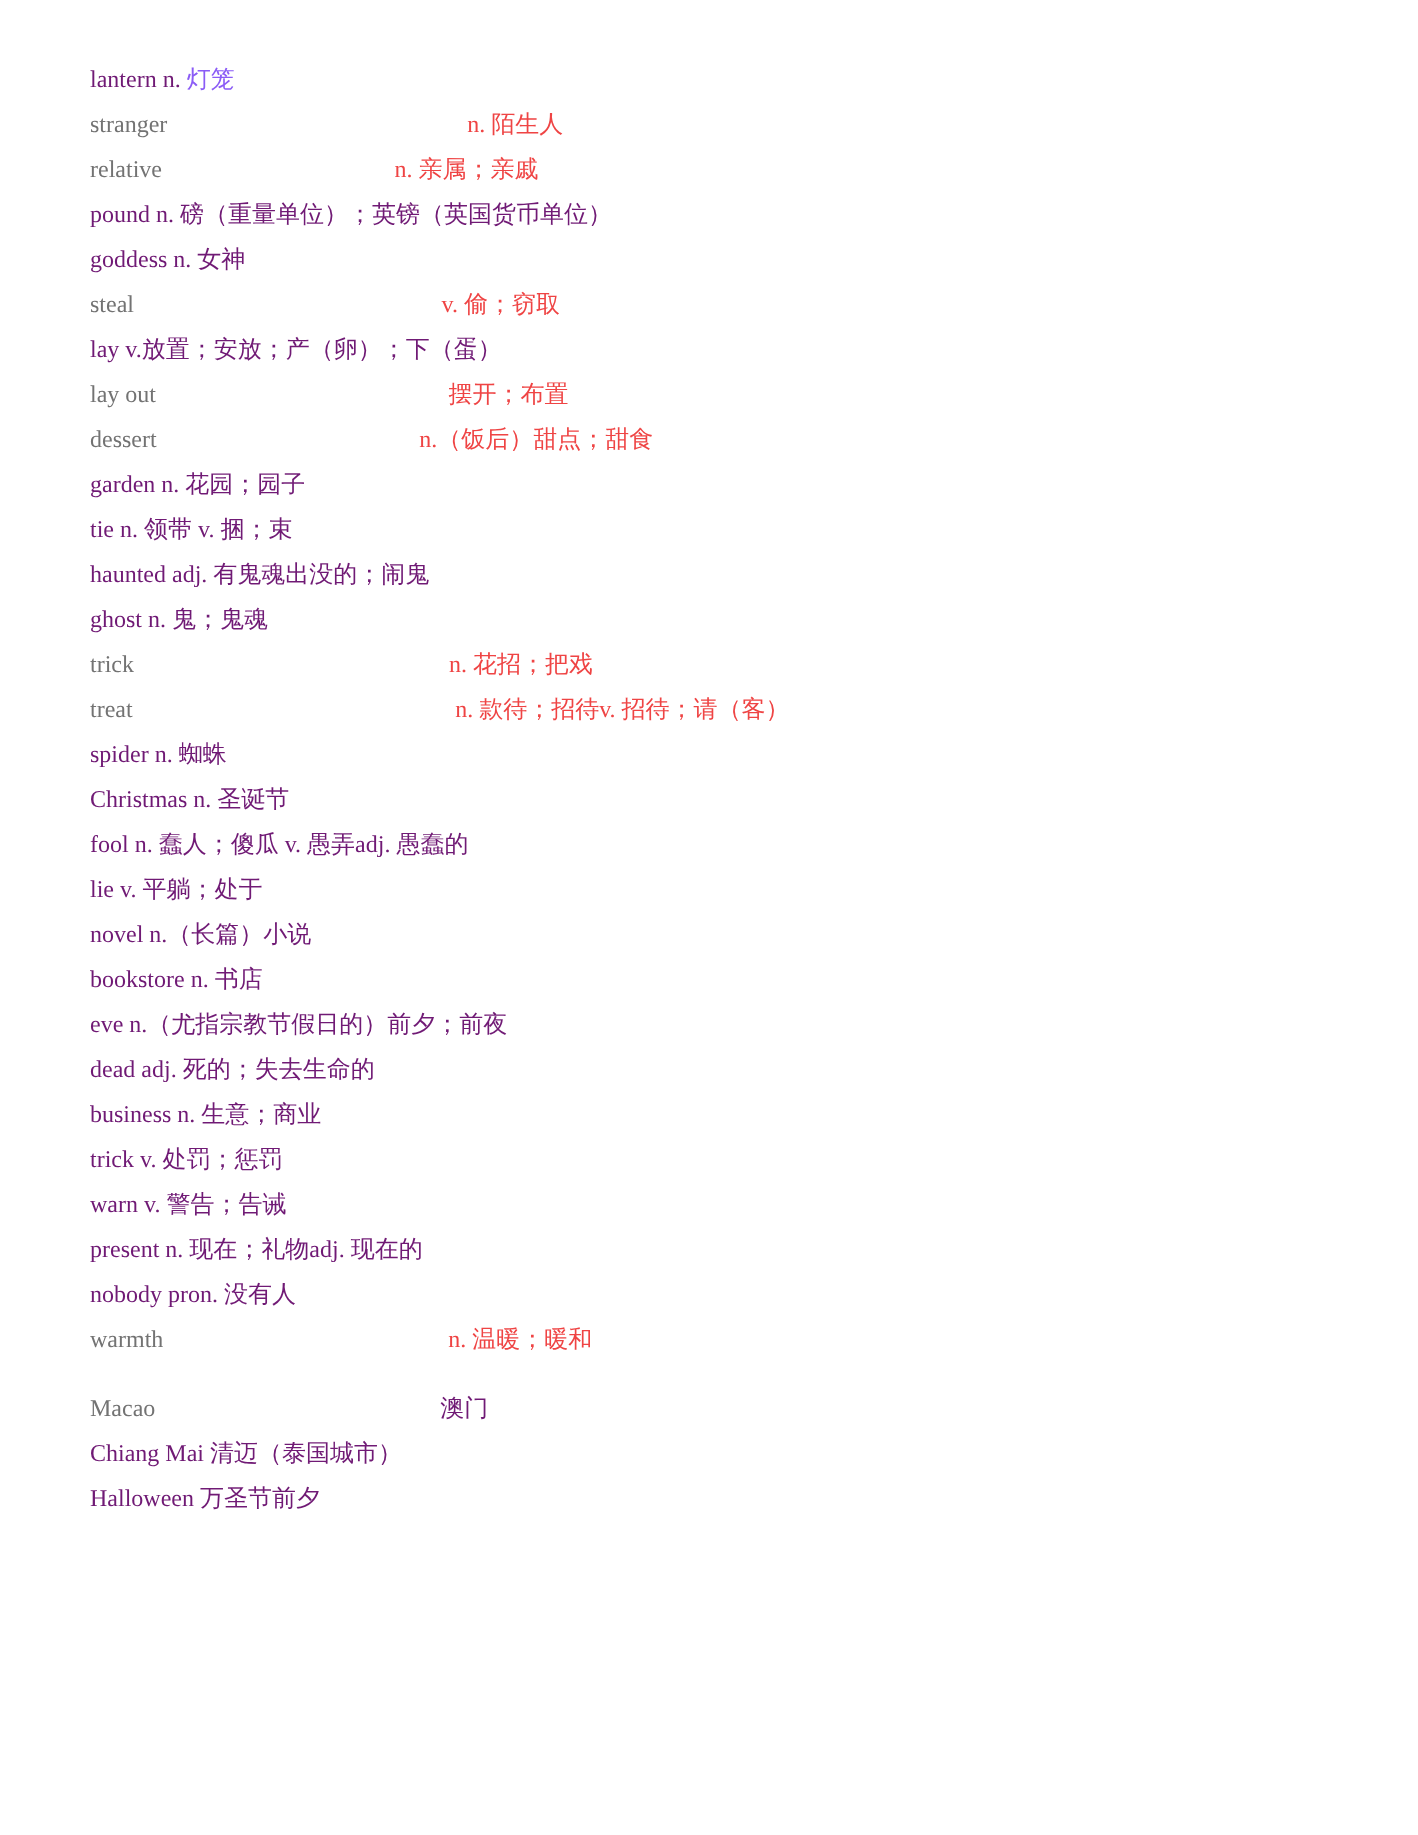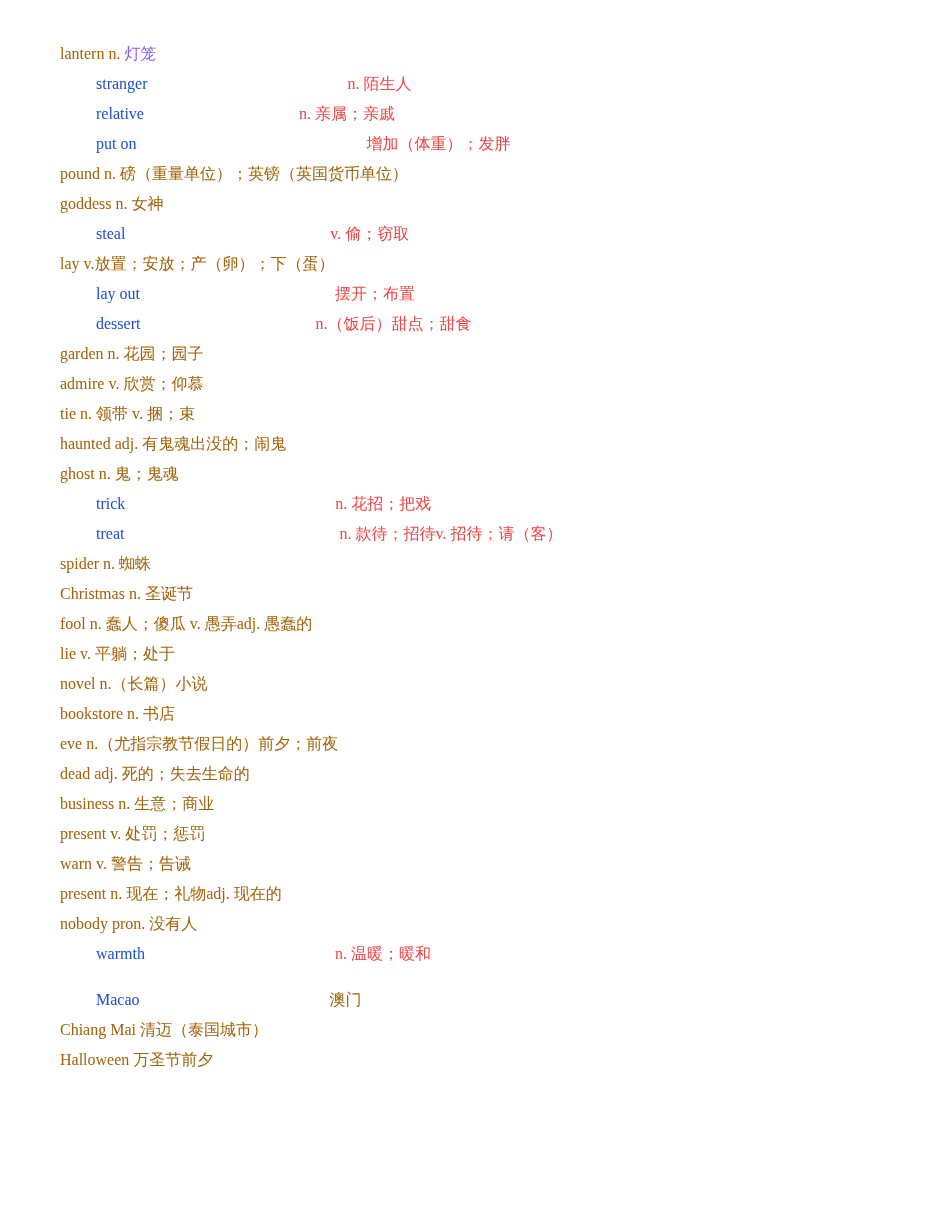--- a/index.html
+++ b/index.html
@@ -13,28 +13,27 @@
       font-size: 16px;
       color: #000000;
       padding: 40px 60px;
       line-height: 1.75;
     }
     .entry {
       display: block;
       margin-bottom: 2px;
     }
     .en-black {
-      color: #a16207;
+      color: #701a75;
     }
     .en-blue {
       color: #ef4444;
     }
     .en-red {
-      color: #1d4ed8;
-      margin-left: 36px;
+      color: #737373;
     }
     .zh-blue {
       color: #8b5cf6;
     }
     .section-gap {
       margin-top: 18px;
     }
   </style>
 </head>
 <body>
@@ -46,23 +45,20 @@
   </div>
 
   <div class="entry">
     <span class="en-red">stranger</span><span style="display:inline-block;width:200px;"></span><span class="en-blue">n. 陌生人</span>
   </div>
 
   <div class="entry">
     <span class="en-red">relative</span><span style="display:inline-block;width:155px;"></span><span class="en-blue">n. 亲属；亲戚</span>
   </div>
 
-  <div class="entry">
-    <span class="en-red">put on</span><span style="display:inline-block;width:230px;"></span><span class="en-blue">增加（体重）；发胖</span>
-  </div>
 
   <div class="entry">
     <span class="en-black">pound n. 磅（重量单位）；英镑（英国货币单位）</span>
   </div>
 
 
   <div class="entry">
     <span class="en-black">goddess n. 女神</span>
   </div>
 
@@ -79,23 +75,20 @@
   </div>
 
   <div class="entry">
     <span class="en-red">dessert</span><span style="display:inline-block;width:175px;"></span><span class="en-blue">n.（饭后）甜点；甜食</span>
   </div>
 
   <div class="entry">
     <span class="en-black">garden n. 花园；园子</span>
   </div>
 
-  <div class="entry">
-    <span class="en-black">admire v. 欣赏；仰慕</span>
-  </div>
 
   <div class="entry">
     <span class="en-black">tie n. 领带 v. 捆；束</span>
   </div>
 
   <div class="entry">
     <span class="en-black">haunted adj. 有鬼魂出没的；闹鬼</span>
   </div>
 
   <div class="entry">
@@ -140,21 +133,21 @@
 
   <div class="entry">
     <span class="en-black">dead adj. 死的；失去生命的</span>
   </div>
 
   <div class="entry">
     <span class="en-black">business n. 生意；商业</span>
   </div>
 
   <div class="entry">
-    <span class="en-black">present v.  处罚；惩罚</span>
+    <span class="en-black">trick v.  处罚；惩罚</span>
   </div>
 
   <div class="entry">
     <span class="en-black">warn v. 警告；告诫</span>
   </div>
 
   <div class="entry">
     <span class="en-black">present n. 现在；礼物adj. 现在的</span>
   </div>
 

